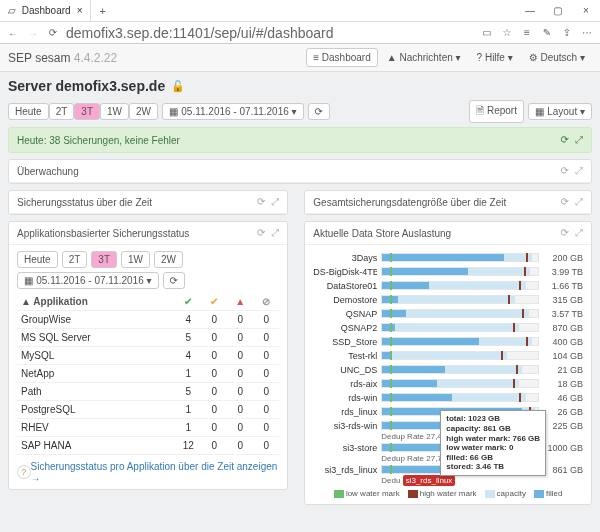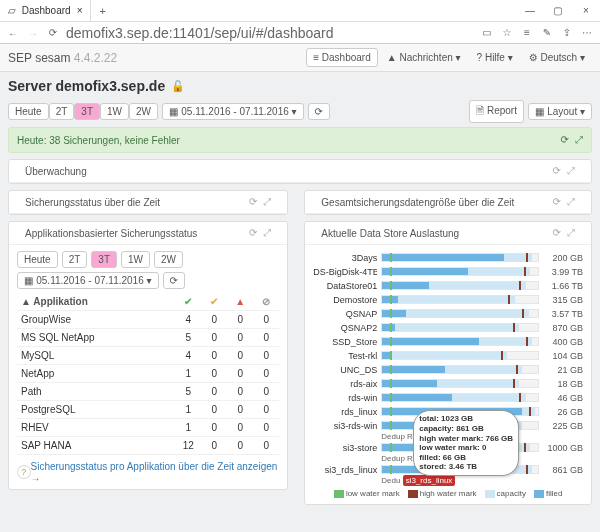--- a/index.html
+++ b/index.html
@@ -21,21 +21,21 @@
 .content{padding:6px 8px}
 .serverline{display:flex;align-items:center;gap:6px;margin-bottom:6px}
 .serverline h1{font-size:14px;font-weight:600}
 .lock{color:#d9534f;font-size:11px}
 .row{display:flex;gap:4px;align-items:center;margin-bottom:4px;flex-wrap:wrap}
 .btn{background:#fff;border:1px solid #ccc;border-radius:3px;padding:2px 6px;font-size:10px;cursor:pointer;color:#555}
 .btn.sel{background:#f9a8d4}
 .alert{background:#dff0d8;border:1px solid #d0e9c6;border-radius:3px;padding:6px 8px;color:#3c763d;font-size:10px;display:flex;align-items:center;margin-bottom:6px}
 .alert .rgt{margin-left:auto;display:flex;gap:6px;color:#3c763d}
 .panel{background:#fff;border:1px solid #ddd;border-radius:3px;margin-bottom:6px}
-.panel-h{padding:5px 16px;border-bottom:1px solid #eee;display:flex;align-items:center;font-size:10px;color:#555}
+.panel-h{padding:5px 8px;border-bottom:1px solid #eee;display:flex;align-items:center;font-size:10px;color:#555}
 .panel-h .rgt{margin-left:auto;display:flex;gap:6px;color:#aaa}
 .panel-b{padding:6px 8px}
 .cols{display:flex;gap:16px}
 .colL{flex:0 0 48%}
 .colR{flex:1}
 table{width:100%;border-collapse:collapse;font-size:10px}
 th,td{text-align:left;padding:3px 4px;border-bottom:1px solid #f0f0f0}
 th{color:#555}
 th.c,td.c{text-align:center;width:26px}
 .help{display:flex;margin-top:6px;align-items:center}
@@ -181,21 +181,21 @@
               </thead>
             <tbody id="apptb">
                 <tr>
                   <td>GroupWise</td>
                   <td class="c">4</td>
                   <td class="c">0</td>
                   <td class="c">0</td>
                   <td class="c">0</td>
                 </tr>
                 <tr>
-                  <td>MS SQL NetApp</td>
+                  <td>MS SQL Server</td>
                   <td class="c">5</td>
                   <td class="c">0</td>
                   <td class="c">0</td>
                   <td class="c">0</td>
                 </tr>
                 <tr>
                   <td>MySQL</td>
                   <td class="c">4</td>
                   <td class="c">0</td>
                   <td class="c">0</td>
@@ -412,21 +412,21 @@
               <div class="ds-lbl">si3_rds_linux</div>
    <div class="ds-bar">
                 <div class="ds-cap" style="width:96%"></div>
                 <div class="ds-fill" style="width:70%"></div>
    <div class="ds-lw" style="left:5%"></div>
                 <div class="ds-hw" style="left:92%"></div>
               </div>
    <div class="ds-val">861 GB</div>
             </div>
             <div class="dedup">Dedu <span class="redchip">si3_rds_linux</span></div>
-            <div class="tooltip" style="left: 108px; bottom: 28px; border-radius: 17px;">
+            <div class="tooltip" style="left: 135px; bottom: 28px;">
               <div><b>total: 1023 GB</b></div>
               <div><b>capacity: 861 GB</b></div>
               <div><b>high water mark: 766 GB</b></div>
               <div><b>low water mark: 0</b></div>
               <div><b>filled: 66 GB</b></div>
               <div><b>stored: 3.46 TB</b></div>
             </div>
             <div class="legend">
               <span><span class="sw" style="background:#6bbf6b"></span>low water mark</span>
 <span><span class="sw" style="background:#8a3b2a"></span>high water mark</span>

